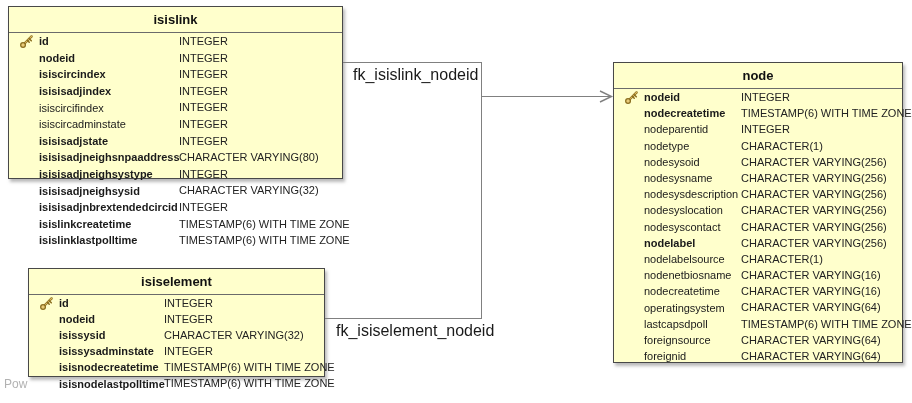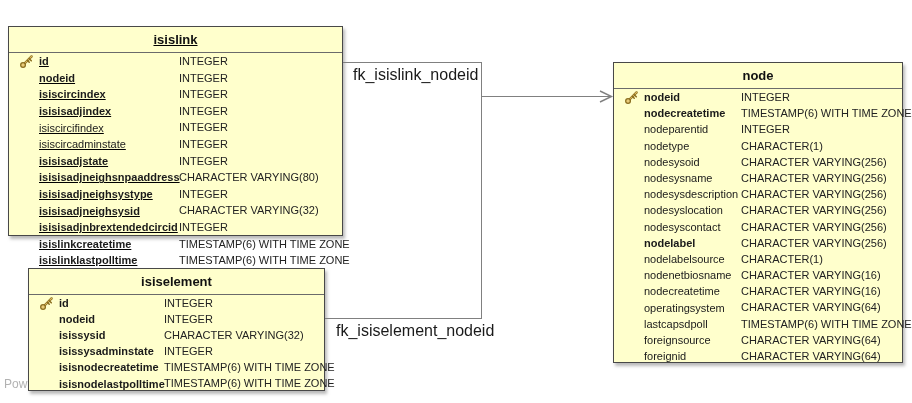--- a/index.html
+++ b/index.html
@@ -46,21 +46,21 @@
   <svg id="connector-layer" width="912" height="403" viewBox="0 0 912 403">
     <path class="line" d="M343,62.5 H481.5 V96"></path>
     <path class="line" d="M325,318.5 H481.5 V96"></path>
     <path class="line" d="M481,96.5 H610"></path>
     <polyline class="arrowhead" points="600,91 611.5,96.5 600,102"></polyline>
   </svg>
 
   <div class="fk-label" style="left:353px;top:66px;">fk_isislink_nodeid</div>
   <div class="fk-label" style="left:336px;top:322px;">fk_isiselement_nodeid</div>
 
-  <div class="db-table" style="left:8px;top:26px;width:335px;height:210px;text-decoration:underline;--row-h:16.6px;--type-x:170px;">
+  <div class="db-table" style="left:8px;top:6px;width:335px;height:173px;--row-h:16.6px;--type-x:170px;">
     <div class="db-table-header">isislink</div>
     <div class="db-rows">
         <div class="db-row">
           <span class="key-cell">
             <svg width="15" height="15" viewBox="0 0 16 16">
               <path d="M6.4,9.6 L13.4,2.6" stroke="#8a6d1e" stroke-width="2.6" stroke-linecap="round"></path>
               <path d="M6.4,9.6 L13.4,2.6" stroke="#e0bc62" stroke-width="1.1" stroke-linecap="round"></path>
               <path d="M10.9,5.1 L13.1,7.3 M9.1,6.9 L10.9,8.7" stroke="#8a6d1e" stroke-width="1.6" stroke-linecap="round"></path>
               <circle cx="4.3" cy="11.7" r="2.5" fill="#e9cb7a" stroke="#8a6d1e" stroke-width="1.4"></circle>
             </svg>
@@ -124,21 +124,21 @@
           <span class="col-type">TIMESTAMP(6) WITH TIME ZONE</span>
         </div>
         <div class="db-row">
           <span class="key-cell"></span>
           <span class="col-name b">isislinklastpolltime</span>
           <span class="col-type">TIMESTAMP(6) WITH TIME ZONE</span>
         </div>
       </div>
   </div>
 
-  <div class="db-table" style="left:28px;top:268px;width:297px;height:123px;--row-h:16.1px;--type-x:135px;">
+  <div class="db-table" style="left:28px;top:268px;width:297px;height:109px;--row-h:16.1px;--type-x:135px;">
     <div class="db-table-header">isiselement</div>
     <div class="db-rows">
         <div class="db-row">
           <span class="key-cell">
             <svg width="15" height="15" viewBox="0 0 16 16">
               <path d="M6.4,9.6 L13.4,2.6" stroke="#8a6d1e" stroke-width="2.6" stroke-linecap="round"></path>
               <path d="M6.4,9.6 L13.4,2.6" stroke="#e0bc62" stroke-width="1.1" stroke-linecap="round"></path>
               <path d="M10.9,5.1 L13.1,7.3 M9.1,6.9 L10.9,8.7" stroke="#8a6d1e" stroke-width="1.6" stroke-linecap="round"></path>
               <circle cx="4.3" cy="11.7" r="2.5" fill="#e9cb7a" stroke="#8a6d1e" stroke-width="1.4"></circle>
             </svg>

